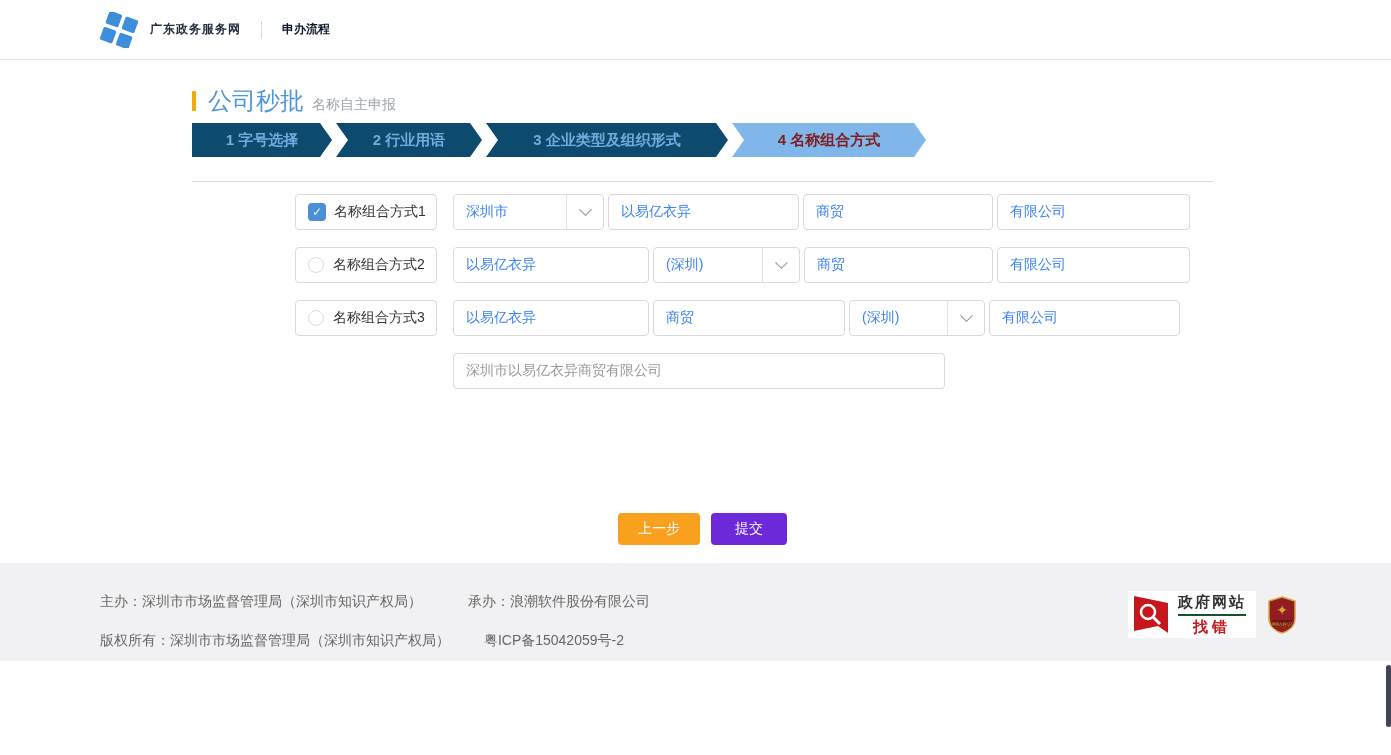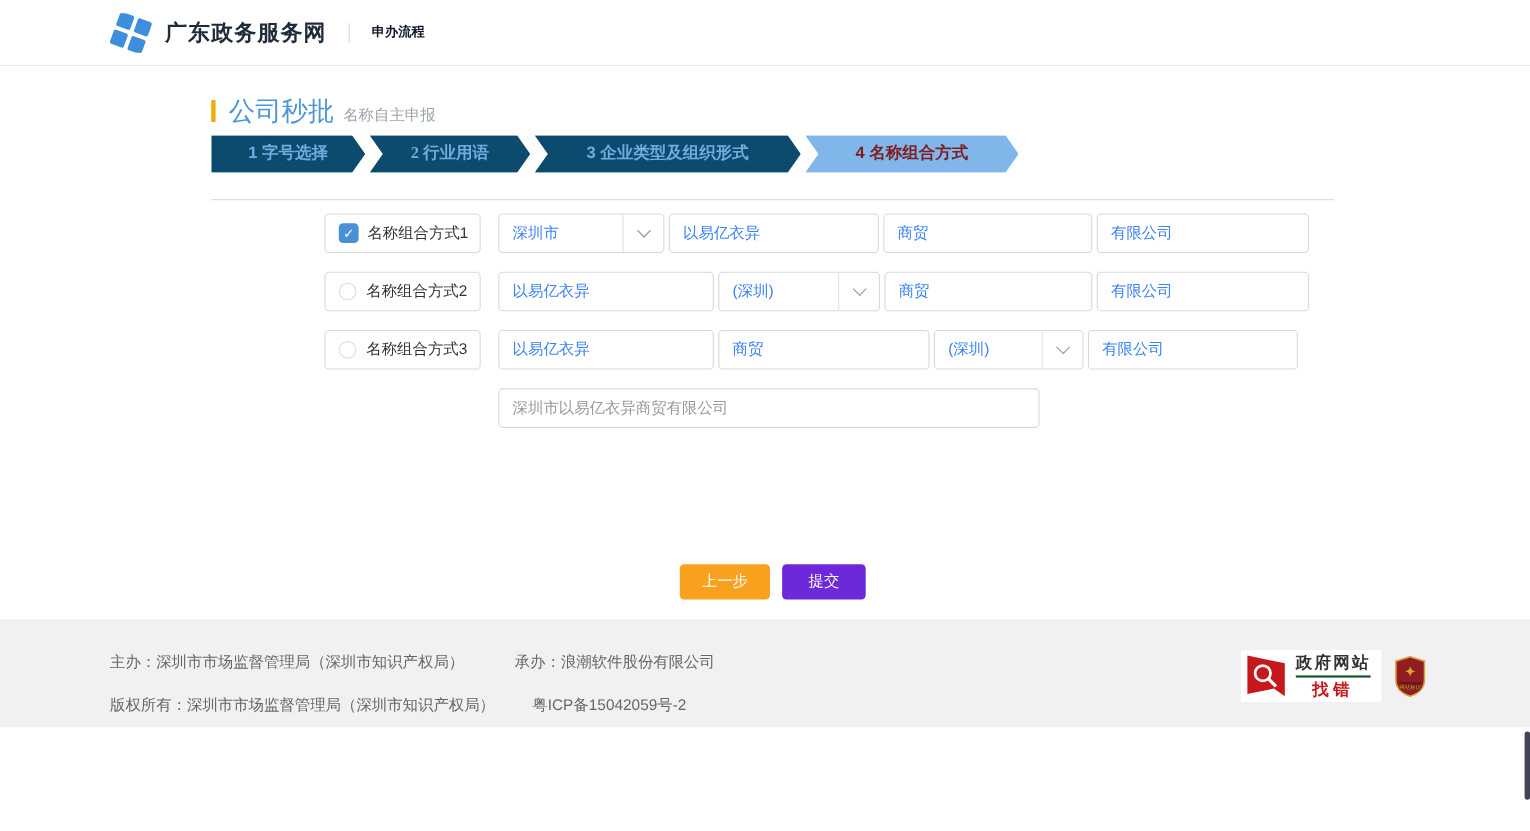--- a/index.html
+++ b/index.html
@@ -3,41 +3,41 @@
 <meta charset="utf-8">
 <style>
   * { margin:0; padding:0; box-sizing:border-box; }
   html,body { width:1391px; height:755px; background:#fff; overflow:hidden;
     font-family:"Liberation Sans","DejaVu Sans",sans-serif; }
 
   
   .header { height:60px; background:#fff; border-bottom:1px solid #e8e8e8;
     display:flex; align-items:center; padding-left:100px; }
   .logo { width:38px; height:36px; margin-right:12px; }
-  .brand { font-size:20px; font-weight:bold; color:#1f2b3a; letter-spacing:1px; }
+  .brand { font-size:12px; font-weight:bold; color:#1f2b3a; letter-spacing:1px; }
   .hdr-divider { width:1px; height:18px; background:#d8d8d8; margin:0 20px; }
   .hdr-nav { font-size:12px; font-weight:bold; color:#0f172a; }
 
   
   .container { width:1021px; margin-left:192px; }
 
   .title-row { margin-top:25px; display:flex; align-items:baseline; }
   .gold-bar { width:4px; height:20px; background:#edac10; border-radius:1px;
     align-self:center; margin-right:12px; }
   .page-title { font-size:24px; color:#4e96da; }
   .page-subtitle { font-size:14px; color:#9aa3ad; margin-left:8px; }
 
   
   .steps { display:flex; gap:4px; margin-top:6px; }
   .step { height:34px; line-height:34px; font-size:15px; font-weight:bold;
     color:#73abdf; background:#0c4a6e; text-align:center; }
   .step.first { clip-path:polygon(0 0, calc(100% - 12px) 0, 100% 50%, calc(100% - 12px) 100%, 0 100%); }
   .step.mid   { clip-path:polygon(0 0, calc(100% - 12px) 0, 100% 50%, calc(100% - 12px) 100%, 0 100%, 12px 50%); }
   .step.active { background:#80b6e9; color:#7f1d1d; }
-  .w1{width:140px;} .w2{width:146px;font-family:Liberation Serif, serif;} .w3{width:242px;} .w4{width:194px;}
+  .w1{width:140px;} .w2{width:146px;} .w3{width:242px;} .w4{width:194px;}
 
   .divider { height:1px; background:#dddddd; margin-top:24px; }
 
   
   .form { margin-top:12px; padding-left:103px; }
   .frow { display:flex; gap:4px; margin-bottom:17px; align-items:center; }
   .opt-box { width:142px; height:36px; border:1px solid #d9d9d9; border-radius:4px;
     display:flex; align-items:center; padding-left:12px; margin-right:12px;
     font-size:14px; color:#333; background:#fff; cursor:pointer; }
   .checkbox { width:18px; height:18px; background:#4a90d9; border-radius:4px;

